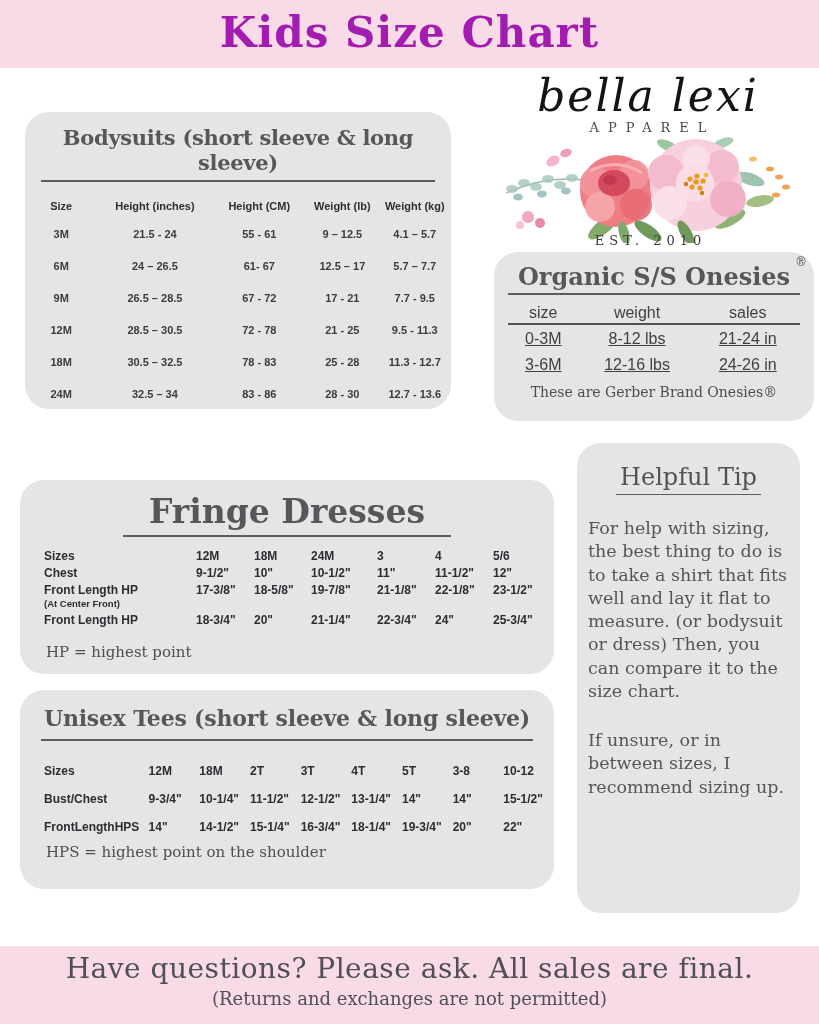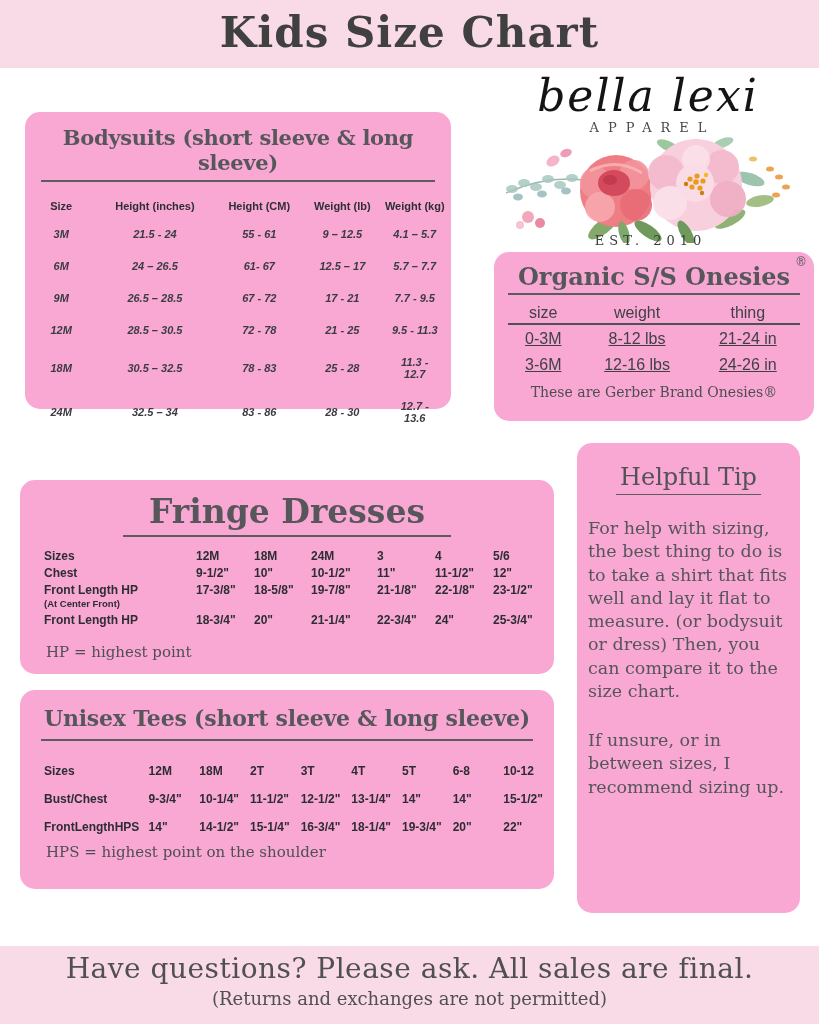--- a/index.html
+++ b/index.html
@@ -4,47 +4,47 @@
 <style>
   html,body{margin:0;padding:0;background:#ffffff;}
   #page{position:relative;width:819px;height:1024px;background:#ffffff;overflow:hidden;
         font-family:"Liberation Sans",sans-serif;}
   .serif{font-family:"DejaVu Serif",serif;}
 
   
   .banner{position:absolute;left:0;width:819px;background:#f9dae7;text-align:center;}
   #top-banner{top:0;height:68px;}
   #top-banner .t{font-family:"DejaVu Serif",serif;font-weight:700;font-size:42px;
-                 color:#404040;line-height:66px;letter-spacing:1px;}
+                 color:#a21caf;line-height:66px;letter-spacing:1px;}
   #footer-banner{top:946px;height:78px;padding-top:6px;box-sizing:border-box;}
   #footer-banner .l1{font-family:"DejaVu Serif",serif;font-size:28px;color:#505054;letter-spacing:.5px;}
   #footer-banner .l2{font-family:"DejaVu Serif",serif;font-size:18px;color:#505054;margin-top:3px;}
 
   
-  .panel{position:absolute;background:#f9a8d4;border-radius:15px;box-sizing:border-box;}
+  .panel{position:absolute;background:#e5e5e5;border-radius:24px;box-sizing:border-box;}
   #bodysuits-panel{left:25px;top:112px;width:426px;height:297px;}
   #onesies-panel{left:494px;top:252px;width:320px;height:169px;}
   #fringe-panel{left:20px;top:480px;width:534px;height:194px;}
   #helpful-panel{left:577px;top:443px;width:223px;height:470px;}
   #unisex-panel{left:20px;top:690px;width:534px;height:199px;}
 
   .hd{font-family:"DejaVu Serif",serif;font-weight:700;color:#57575b;text-align:center;
       border-bottom:2px solid #5c5c60;}
   #bodysuits-hd{font-size:21px;letter-spacing:-.3px;margin:13px 16px 0;padding-bottom:5px;}
   #onesies-hd{font-size:24px;margin:10px 14px 0;padding-bottom:2px;position:relative;}
   #onesies-hd sup{position:absolute;top:-7px;right:-7px;font-size:12px;font-weight:400;}
   #fringe-hd{font-size:33px;width:fit-content;margin:12px auto 0;padding:0 26px 4px;}
   #unisex-hd{font-size:22px;letter-spacing:-.2px;margin:15px 21px 0;padding-bottom:8px;}
   #helpful-hd{font-size:24px;font-weight:400;width:fit-content;margin:20px auto 0;
               padding:0 4px 3px;border-bottom:1.5px solid #5c5c60;}
 
   
   #bodysuits-table{width:100%;border-collapse:collapse;margin-top:4px;}
   #bodysuits-table th{font-size:11px;font-weight:700;color:#2e2f33;padding:14px 0 6px;}
-  #bodysuits-table td{font-size:11px;font-weight:700;color:#3b3c41;padding:10px 12px;text-align:center;font-style:italic;}
+  #bodysuits-table td{font-size:11px;font-weight:700;color:#3b3c41;padding:10px 0;text-align:center;}
   #bodysuits-table th{text-align:center;}
   #bodysuits-table .c0{width:17%;} #bodysuits-table .c1{width:27%;}
   #bodysuits-table .c2{width:22%;} #bodysuits-table .c3{width:17%;} #bodysuits-table .c4{width:17%;}
 
   
   #onesies-table{width:calc(100% - 28px);margin:9px auto 0;border-collapse:collapse;}
   #onesies-table th{font-size:16px;font-weight:400;color:#404146;border-bottom:2px solid #505155;
                     padding:0 4px 1px;text-align:center;}
   #onesies-table td{font-size:16px;color:#404146;padding:5px 4px 3px;text-align:center;text-decoration:underline;}
   #onesies-note{font-family:"DejaVu Serif",serif;font-size:14px;color:#4e4e52;text-align:center;margin-top:7px;}
@@ -232,21 +232,21 @@
 
   <div class="panel" id="onesies-panel">
     <div class="hd" id="onesies-hd">
       <span>Organic S/S Onesies</span><sup>®</sup>
     </div>
     <table id="onesies-table">
       <tbody>
           <tr>
         <th>size</th>
         <th>weight</th>
-        <th>thing</th>
+        <th>sales</th>
       </tr>
       <tr>
         <td>0-3M</td>
         <td>8-12 lbs</td>
         <td>21-24 in</td>
       </tr>
       <tr>
         <td>3-6M</td>
         <td>12-16 lbs</td>
         <td>24-26 in</td>
@@ -316,21 +316,21 @@
     <table class="spec" id="unisex-table">
       <tbody>
           <tr>
         <td class="lbl">Sizes</td>
         <td class="v">12M</td>
         <td class="v">18M</td>
         <td class="v">2T</td>
         <td class="v">3T</td>
         <td class="v">4T</td>
         <td class="v">5T</td>
-        <td class="v">6-8</td>
+        <td class="v">3-8</td>
         <td class="v">10-12</td>
       </tr>
       <tr>
         <td class="lbl">Bust/Chest</td>
         <td>9-3/4"</td>
         <td>10-1/4"</td>
         <td>11-1/2"</td>
         <td>12-1/2"</td>
         <td>13-1/4"</td>
         <td>14"</td>

